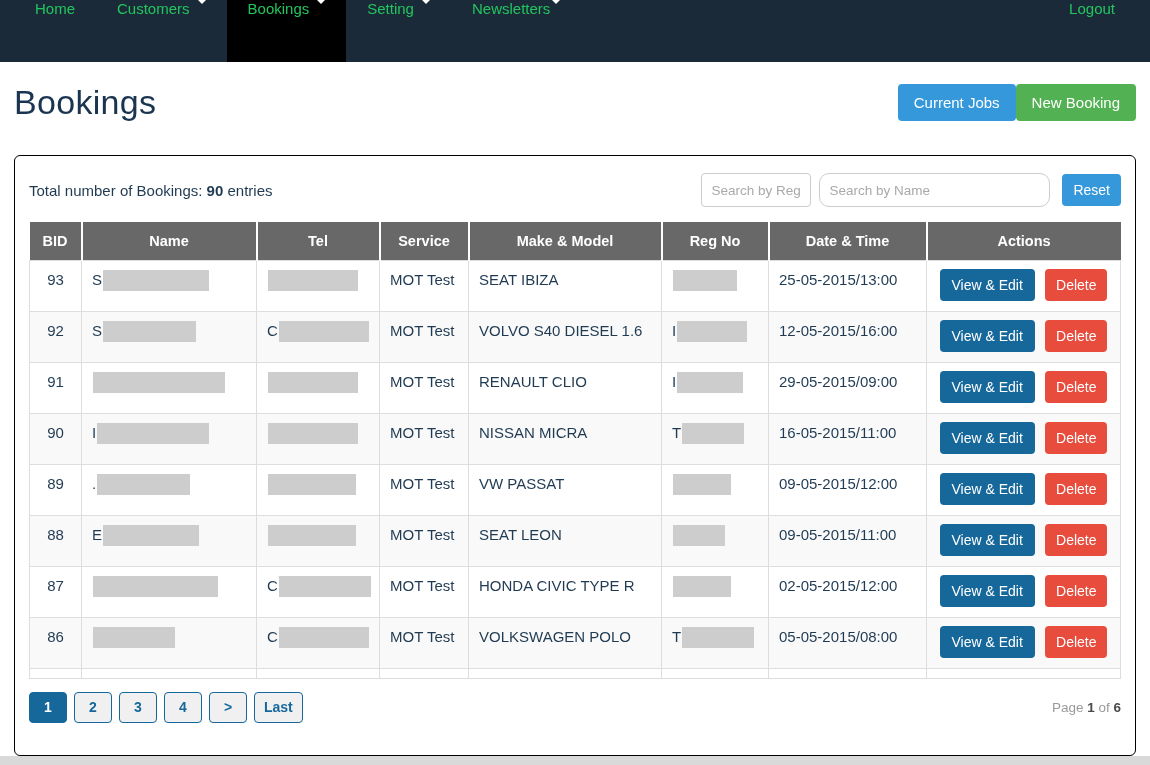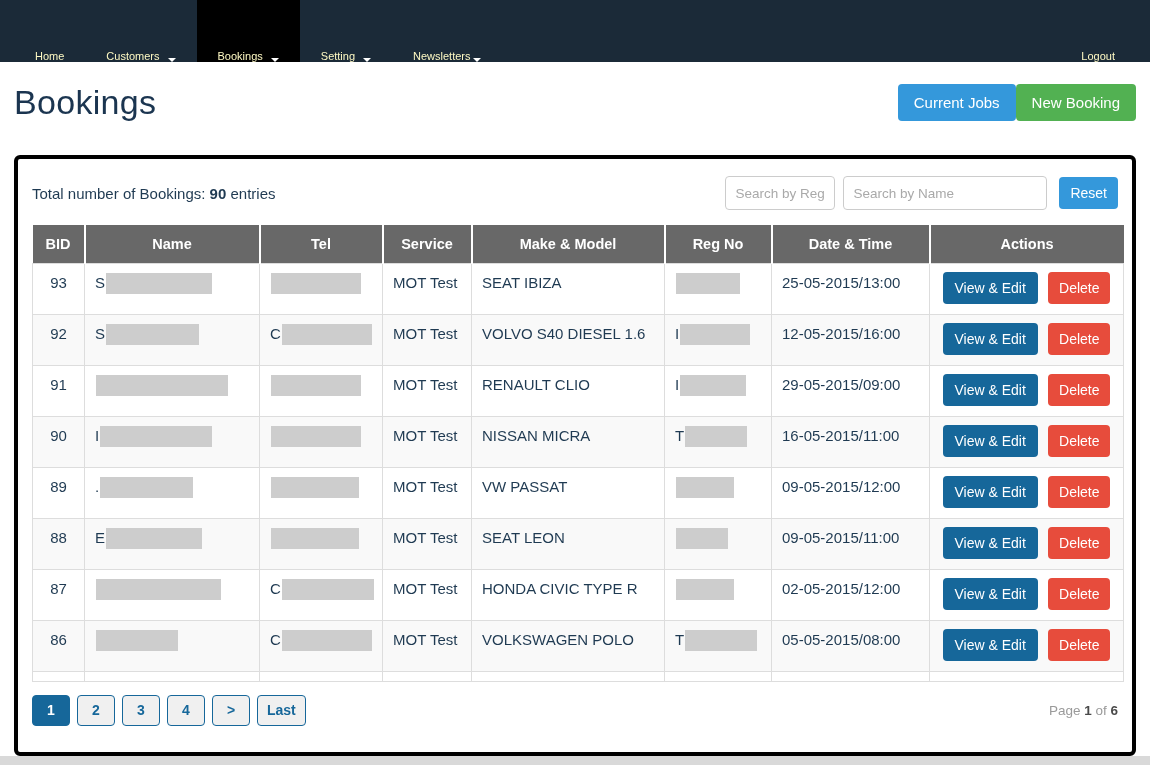--- a/index.html
+++ b/index.html
@@ -8,42 +8,42 @@
     --c-thead:#686868; --c-text:#1f3a52; --c-border:#dddddd;
   }
   *{box-sizing:border-box;}
   html,body{margin:0;padding:0;}
   body{
     width:1150px;height:765px;position:relative;overflow:hidden;
     background:#ffffff;font-family:"Liberation Sans", sans-serif;color:var(--c-text);
   }
   
   .navbar{height:62px;background:var(--c-navbar);display:flex;align-items:stretch;padding:0 14px;}
-  .nav-item{display:flex;align-items:flex-end;gap:8px;padding:0 21px;color:#fef9c3;font-size:11px;cursor:pointer;white-space:nowrap;}
+  .nav-item{display:flex;align-items:flex-start;gap:8px;padding:0 21px;color:#22c55e;font-size:15px;cursor:pointer;white-space:nowrap;}
   .nav-item.active{background:var(--c-nav-active);}
   .nav-item.tight{gap:2px;}
   .caret{width:0;height:0;border-left:4px solid transparent;border-right:4px solid transparent;border-top:4px solid #fff;display:inline-block;}
   .nav-spacer{margin-left:auto;}
   
   .page-header{display:flex;align-items:center;padding:21px 14px 0 14px;}
   .page-title{font-size:34px;font-weight:400;color:#1b3550;letter-spacing:.3px;}
   .header-buttons{margin-left:auto;display:flex;}
   .btn{border:none;border-radius:4px;color:#fff;font-size:15px;padding:10px 16px;cursor:pointer;font-family:inherit;}
   .btn-blue{background:var(--c-accent);}
   .btn-green{background:var(--c-green);}
   
-  .panel{position:absolute;left:14px;right:14px;top:155px;bottom:9px;background:#fff;border:4px solid #000000;border-radius:6px;padding:17px 14px;overflow:hidden;}
+  .panel{position:absolute;left:14px;right:14px;top:155px;bottom:9px;background:#fff;border:1px solid #000000;border-radius:6px;padding:17px 14px;overflow:hidden;}
   .panel-top{display:flex;align-items:center;margin-bottom:15px;}
   .total-text{font-size:15px;color:var(--c-text);}
   .total-text b{font-weight:bold;}
   .search-group{margin-left:auto;display:flex;align-items:center;}
   .search-input{height:34px;border:1px solid #cccccc;border-radius:4px;padding:0 9px;font-size:13.5px;color:#555;font-family:inherit;outline:none;}
   .search-input::placeholder{color:#a9a9a9;}
   .input-reg{width:110px;margin-right:8px;}
-  .input-name{width:204px;}
+  .input-name{width:231px;border-radius:10px;}
   .btn-reset{margin-left:12px;padding:8px 11px;font-size:14px;}
   
   table{width:100%;border-collapse:collapse;table-layout:fixed;}
   thead th{background:var(--c-thead);color:#fff;font-size:14.5px;font-weight:bold;text-align:center;padding:11px 6px;border-left:2px solid #fff;overflow:hidden;white-space:nowrap;}
   thead th:first-child{border-left:none;}
   tbody td{border:1px solid var(--c-border);font-size:15px;color:var(--c-text);vertical-align:top;padding:10px 10px;overflow:hidden;white-space:nowrap;}
   tbody tr{height:50px;}
   tbody tr:nth-child(even) td{background:#f9f9f9;}
   tbody tr.partial{height:10px;}
   tbody tr.partial td{padding:0;height:10px;background:#fff;}

